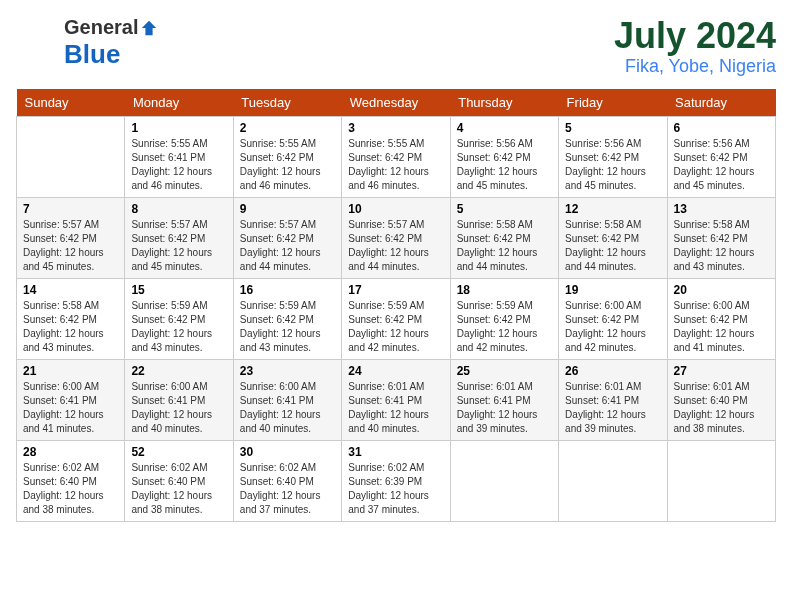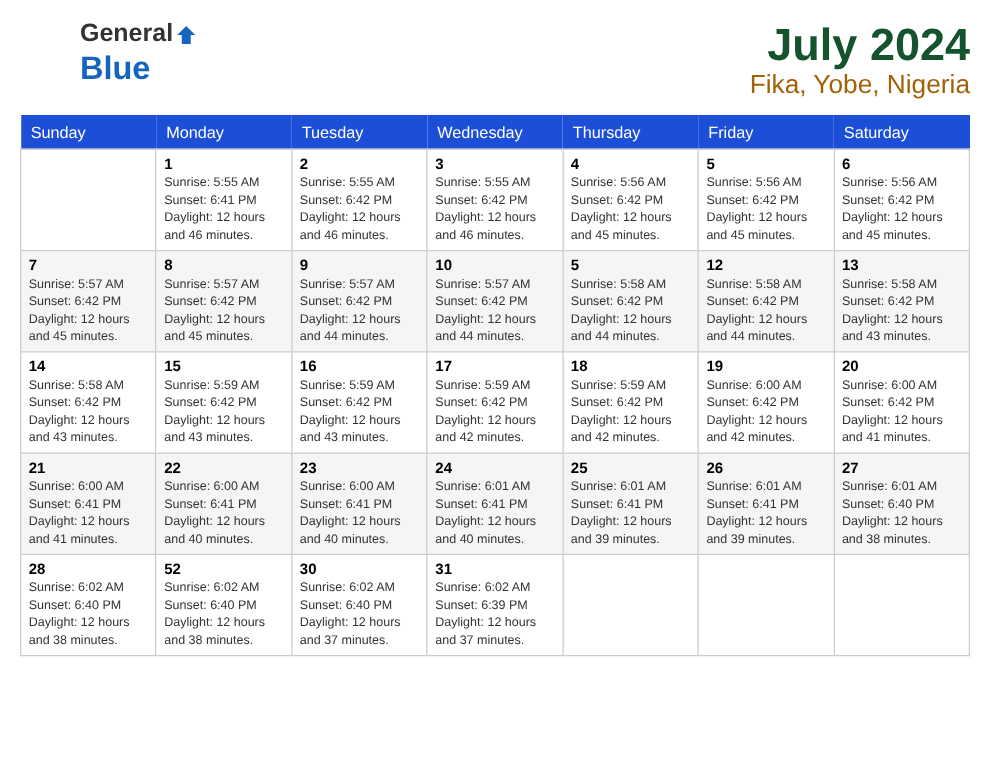--- a/index.html
+++ b/index.html
@@ -38,30 +38,30 @@
     .title-area {
       text-align: right;
     }
     .month-title {
       font-size: 36px;
       font-weight: bold;
       color: #14532d;
       line-height: 1.1;
     }
     .location-title {
-      font-size: 21px;
-      color: #a16207;
+      font-size: 18px;
+      color: #3b82f6;
     }
     .calendar-table {
       width: 100%;
       border-collapse: collapse;
       font-size: 11px;
     }
     .calendar-table th {
-      background-color: #1d4ed8;
+      background-color: #c2410c;
       color: #fff;
       text-align: left;
       padding: 6px 8px;
       font-size: 13px;
       font-weight: normal;
     }
     .calendar-table td {
       border: 1px solid #ccc;
       vertical-align: top;
       padding: 4px 6px;

